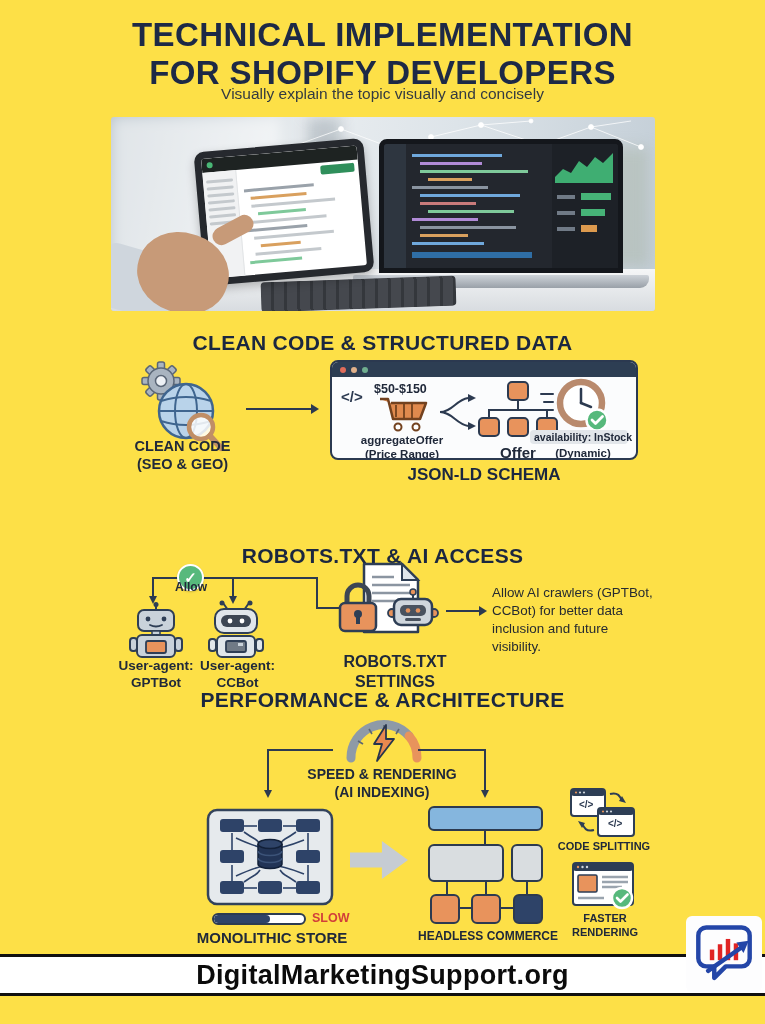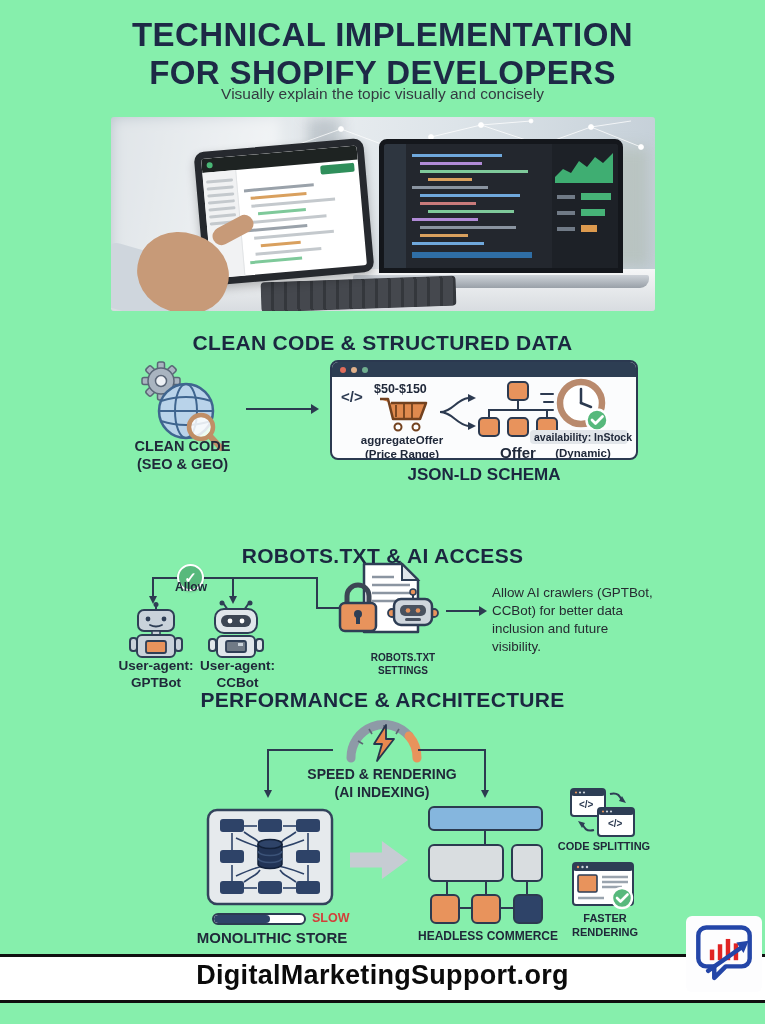--- a/index.html
+++ b/index.html
@@ -1,18 +1,18 @@
 <!DOCTYPE html>
 <html><head>
 <meta charset="utf-8">
 <style>
   * { margin:0; padding:0; box-sizing:border-box; }
   html,body { background:#e9edf2; }
   body { font-family:"Liberation Sans", sans-serif; }
-  .page { position:relative; width:765px; height:1024px; margin:0 auto; background:#86efac; overflow:hidden; }
+  .page { position:relative; width:765px; height:1024px; margin:0 auto; background:#fde047; overflow:hidden; }
   .abs { position:absolute; }
 
   
   .title { top:16px; left:0; width:100%; text-align:center; font-size:33px; line-height:1.14; font-weight:800; color:#1d2946; letter-spacing:.4px; }
   .subtitle { top:85px; left:0; width:100%; text-align:center; font-size:15.5px; color:#333a41; }
   .h2 { left:0; width:100%; text-align:center; font-size:21px; font-weight:800; color:#1b2740; letter-spacing:.3px; }
   .smlbl { font-weight:800; color:#20293a; text-align:center; line-height:1.25; }
   .para { text-align:center; font-size:13.8px; color:#262b31; line-height:1.4; }
 
   
@@ -56,21 +56,21 @@
   
   .loadbar { left:212px; top:913px; width:94px; height:12px; border:2px solid #2c3b52; border-radius:7px; background:#fff; overflow:hidden; }
   .loadfill { height:100%; width:62%; background:#2e4368; border-radius:5px; }
   .blockarrow { left:350px; top:841px; width:58px; height:38px; background:#c6ccd3;
     clip-path:polygon(0 30%,55% 30%,55% 0,100% 50%,55% 100%,55% 70%,0 70%); }
   .hx { position:relative; }
   .hl-box { position:absolute; border:2px solid #2c3a50; border-radius:6px; }
   .hl-line { position:absolute; background:#2c3a50; }
 
   
-  .band { left:0; top:954px; width:100%; height:49px; background:#fff; border-top:3px solid #101010; border-bottom:3px solid #101010; }
+  .band { left:0; top:954px; width:100%; height:42px; background:#fff; border-top:3px solid #101010; border-bottom:3px solid #101010; }
   .bandtext { width:100%; text-align:center; font-size:27px; font-weight:800; color:#0b0b0b; line-height:36px; letter-spacing:.3px; }
   .logobox { left:686px; top:916px; width:76px; height:76px; background:#fdfdfe; border-radius:6px; display:flex; align-items:center; justify-content:center; z-index:5; }
 </style>
 </head>
 <body>
 
 <div class="page">
 
   <div class="abs title">
     <div>TECHNICAL IMPLEMENTATION</div>
@@ -312,21 +312,21 @@
     <line x1="81" y1="32" x2="81" y2="38" stroke="#2e3e55" stroke-width="2"></line>
       <circle cx="81" cy="31" r="3" fill="#e8935c" stroke="#2e3e55" stroke-width="1.5"></circle>
     <circle cx="60" cy="52" r="4" fill="#e8935c" stroke="#2e3e55" stroke-width="1.8"></circle>
     <circle cx="102" cy="52" r="4" fill="#e8935c" stroke="#2e3e55" stroke-width="1.8"></circle>
     <rect x="62" y="38" width="38" height="26" rx="7" fill="#cfd6dd" stroke="#2e3e55" stroke-width="2.5"></rect>
     <rect x="68" y="44" width="26" height="11" rx="5" fill="#49525f"></rect>
     <circle cx="76" cy="49.5" r="2.3" fill="#e8935c"></circle>
       <circle cx="86" cy="49.5" r="2.3" fill="#e8935c"></circle>
     <rect x="73" y="57" width="16" height="3" rx="1.5" fill="#49525f"></rect>
   </svg>
-  <div class="abs smlbl" style="left:344px;top:652px;width:118px;font-size:10px;">
+  <div class="abs smlbl" style="left:336px;top:652px;width:118px;font-size:16px;">
     <div>ROBOTS.TXT</div>
     <div>SETTINGS</div>
   </div>
 
   <div class="abs harrow" style="left:446px;top:610px;width:38px;"></div>
   <div class="abs" style="left:492px;top:584px;width:162px;font-size:13.4px;color:#262b31;line-height:1.35;">Allow AI crawlers (GPTBot, CCBot) for better data inclusion and future visibility.</div>
 
   <div class="abs h2" style="top:688px;">PERFORMANCE &amp; ARCHITECTURE</div>
 
   <svg class="abs" style="left:340px;top:711px;" width="88" height="54">

